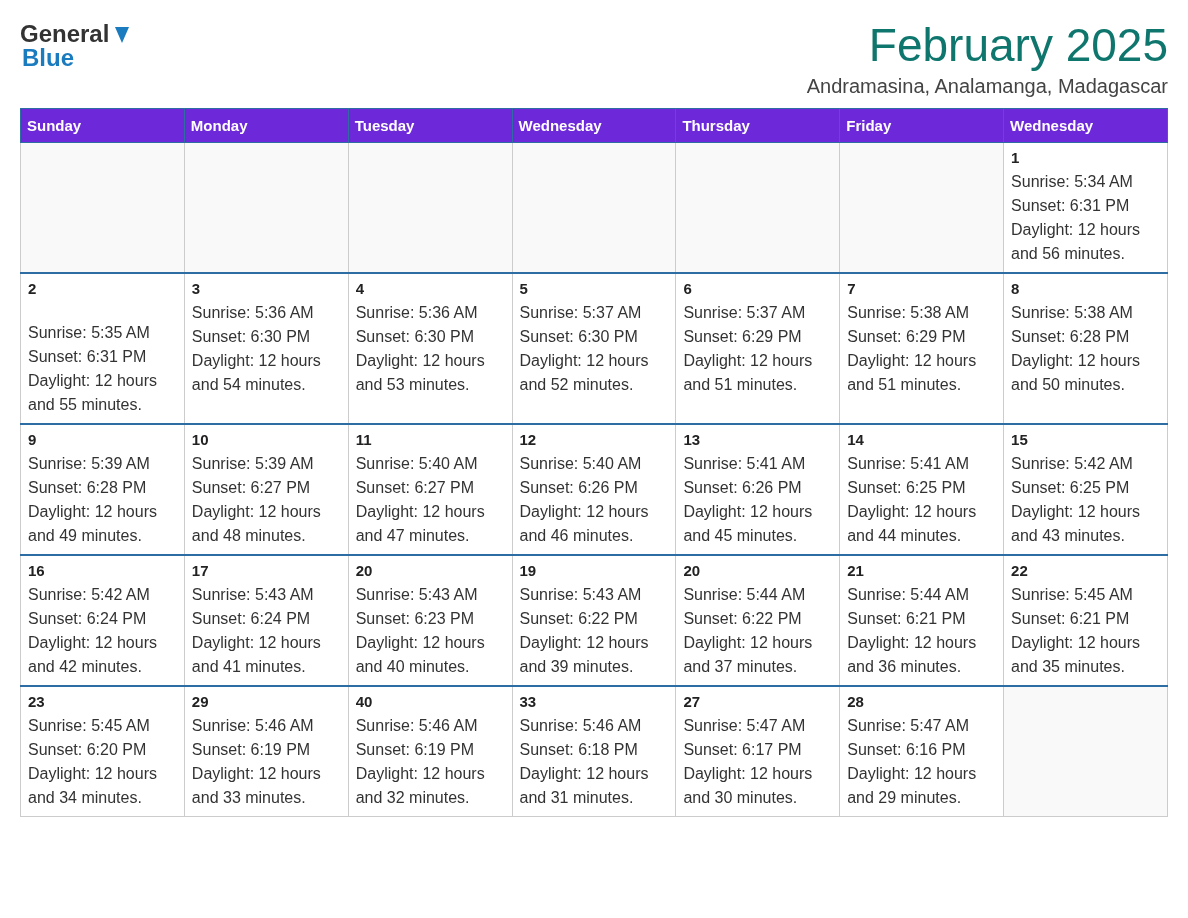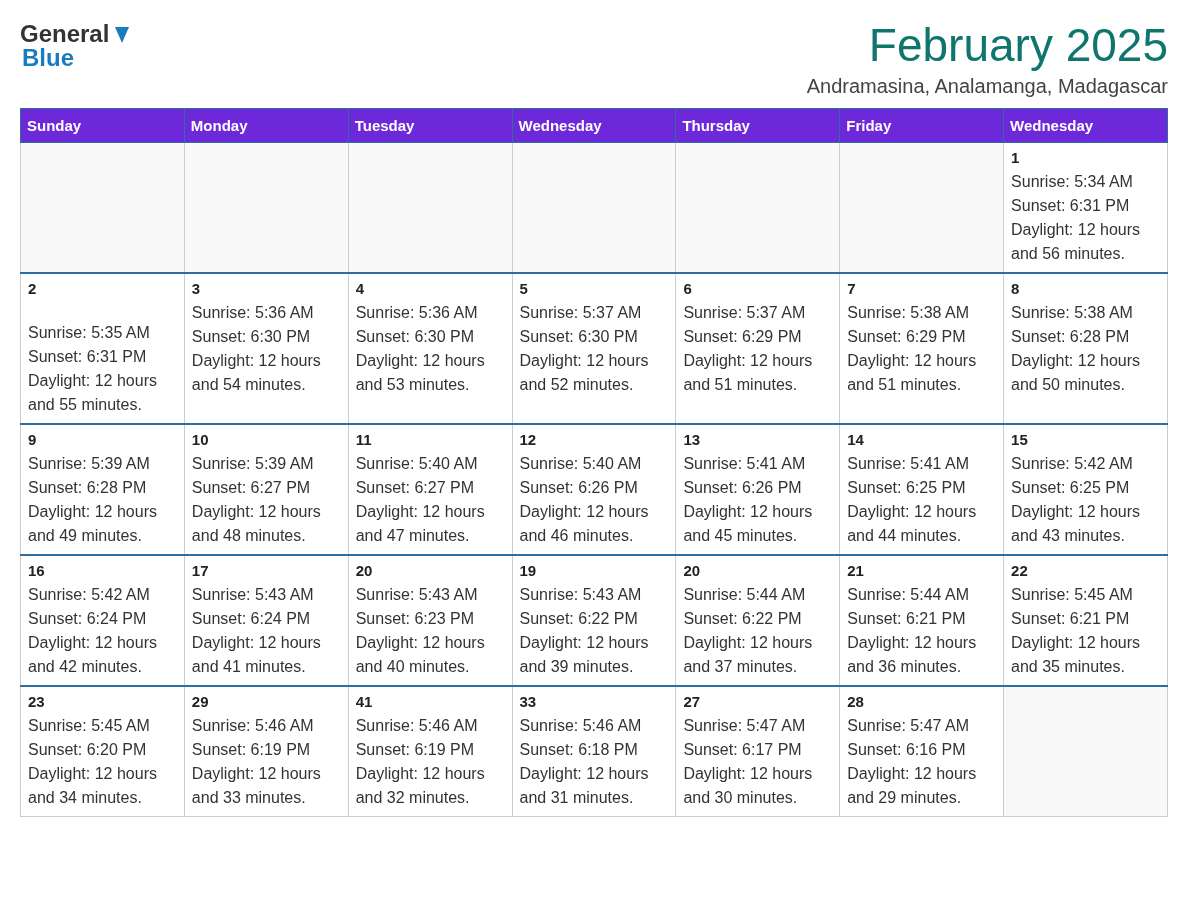--- a/index.html
+++ b/index.html
@@ -289,21 +289,21 @@
 and 34 minutes.</div>
         </td>
         <td>
           <div class="day-number">29</div>
           <div class="day-info" style="white-space: pre-line;">Sunrise: 5:46 AM
 Sunset: 6:19 PM
 Daylight: 12 hours
 and 33 minutes.</div>
         </td>
         <td>
-          <div class="day-number">41</div>
+          <div class="day-number">40</div>
           <div class="day-info" style="white-space: pre-line;">Sunrise: 5:46 AM
 Sunset: 6:19 PM
 Daylight: 12 hours
 and 32 minutes.</div>
         </td>
         <td>
           <div class="day-number">33</div>
           <div class="day-info" style="white-space: pre-line;">Sunrise: 5:46 AM
 Sunset: 6:18 PM
 Daylight: 12 hours

